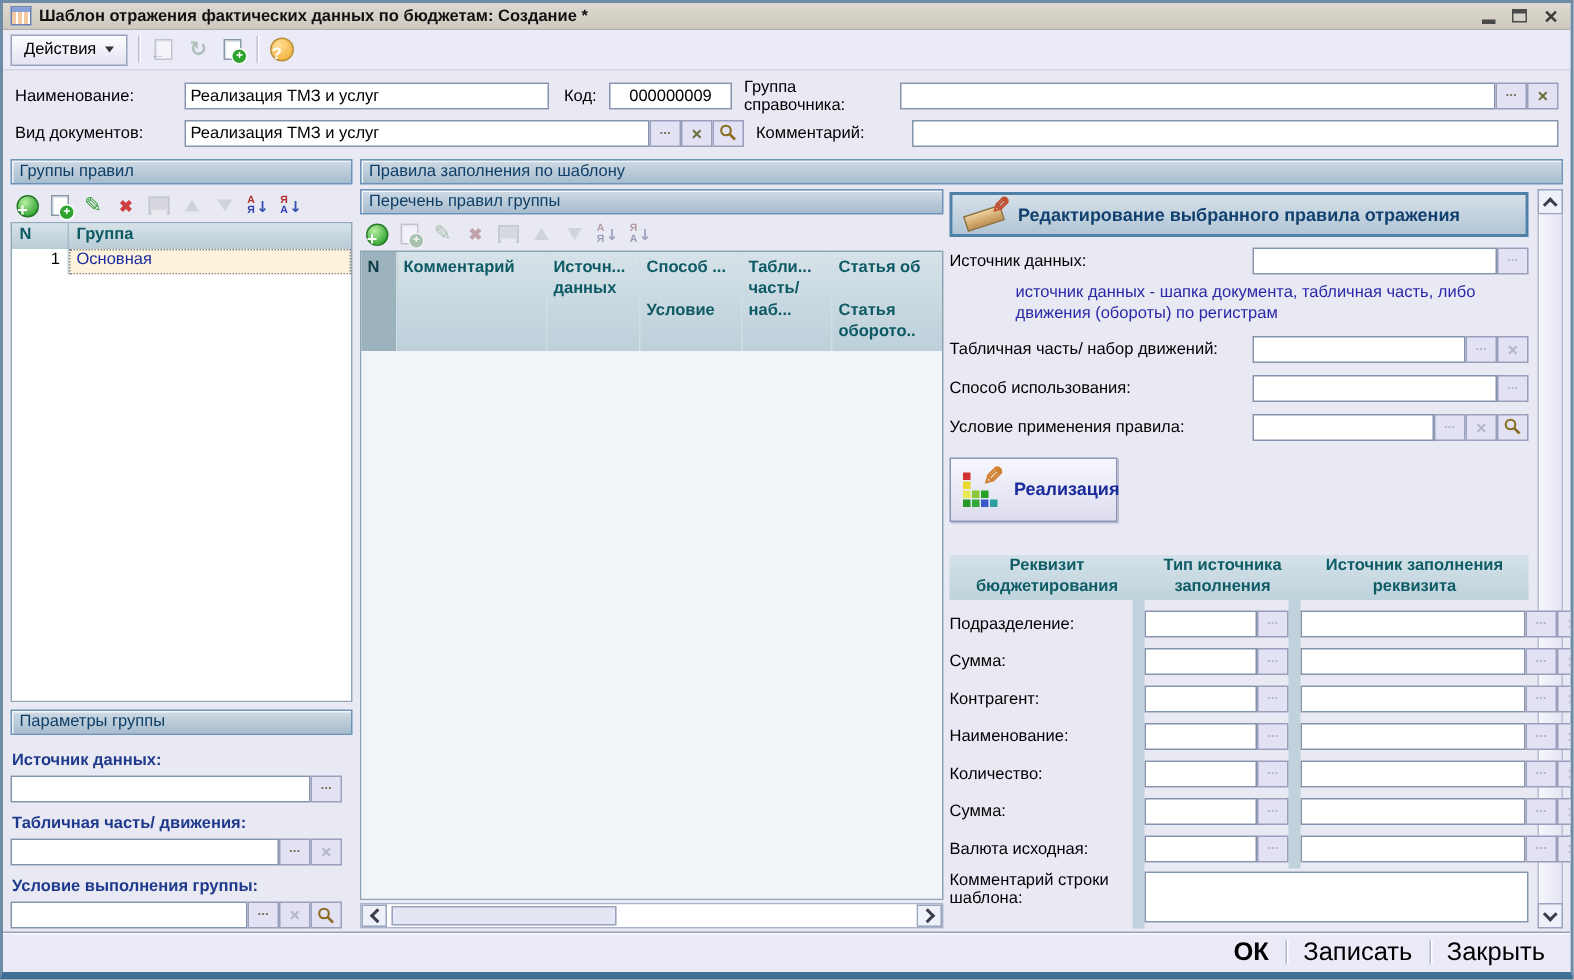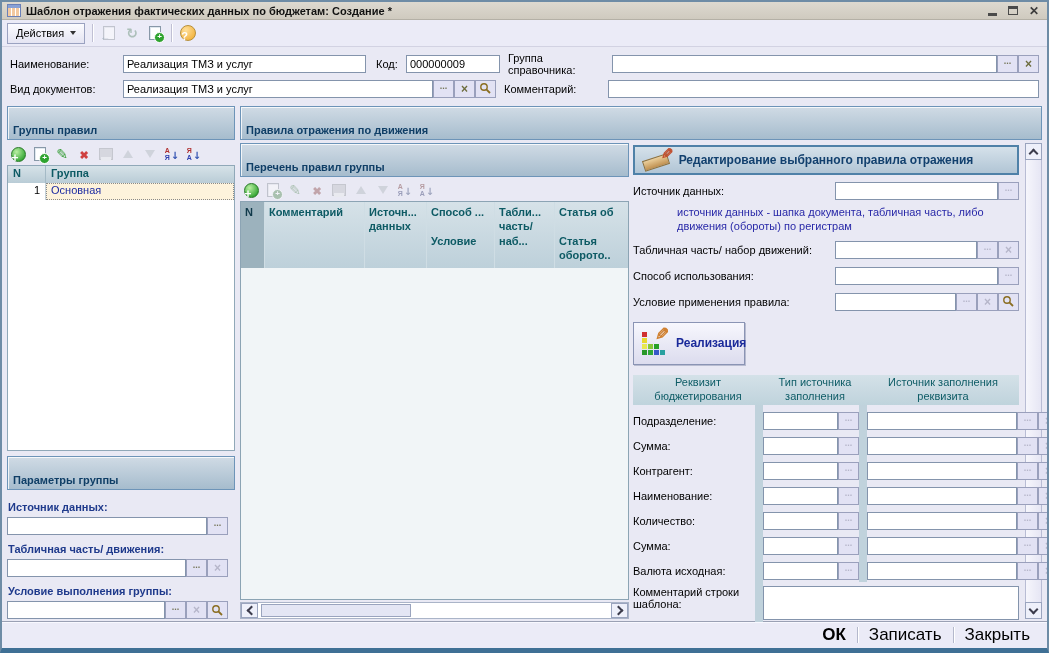--- a/index.html
+++ b/index.html
@@ -75,31 +75,31 @@
   .lab { font-size:11px; color:#000; flex:0 0 auto; }
   .l1a { width:113px; } .l1b { width:30px; margin-left:10px; } .l1c { width:104px; margin-left:8px; }
   .txt { height:18px; border:1px solid #8494ac; background:#fff; font:11px "Liberation Sans",sans-serif; padding:0 3px; color:#000; }
   .igroup { display:flex; align-items:center; height:18px; }
   .igroup .txt { flex:1; min-width:0; }
   .fbt { flex:0 0 21px; width:21px; height:18px; border:1px solid #9aa0bc; background:#e2e2f4;
     display:inline-flex; align-items:center; justify-content:center; padding:0; cursor:default; }
   .fbt.dots::before { content:"..."; font:bold 9px/6px "Liberation Sans",sans-serif; color:#76765a; position:relative; top:-3px; }
   .fbt.xx::before { content:"×"; font:bold 12px/12px "Liberation Sans",sans-serif; color:#6d6d3e; }
   .fbt.pale::before { color:#b6b6ca; }
-  .w243 { width:243px; } .w82 { width:94px; }
+  .w243 { width:243px; } .w82 { width:82px;text-align:center; }
   .g1 { flex:1; } .g373 { width:373px; }
 
   
   .main { flex:1; display:flex; padding:2px 5px 2px; gap:5px; min-height:0; }
 
   .sec-hdr {
     height:17px; flex:0 0 17px; border:1px solid #6d94b8;
     background:linear-gradient(180deg,#d0dbe5,#a6bccd);
     box-shadow:inset 1px 1px 0 rgba(255,255,255,.8);
-    color:#0f3e66; font-size:11px; font-weight:bold; line-height:15px; padding:16px 5px;
+    color:#0f3e66; font-size:11px; font-weight:normal; line-height:15px; padding:0 5px;
     white-space:nowrap; overflow:hidden;
   }
   .mini-toolbar { height:22px; flex:0 0 22px; display:flex; align-items:center; gap:4px; padding:0 2px; }
 
   
   .panel-left { width:228px; flex:0 0 228px; display:flex; flex-direction:column; min-height:0; }
   .panel-left .sec-hdr { margin-bottom:3px; }
   .gtable { flex:1; border:1px solid #90a8b8; background:#fff; display:flex; flex-direction:column; margin-bottom:5px; min-height:0; }
   .g-hdr { display:flex; height:17px; flex:0 0 17px; background:linear-gradient(#d6e2e8,#b9ccd6); font-size:11px; font-weight:bold; color:#0d5a64; }
   .gcn { width:38px; flex:0 0 38px; padding:1px 5px; border-right:1px solid #a4bac6; }
@@ -156,21 +156,21 @@
   .fill-ic { position:relative; width:26px; height:26px; flex:0 0 26px; }
   .fill-ic i { position:absolute; left:1px; bottom:1px; width:5px; height:5px; background:#d03030;
     box-shadow:0 6px 0 #e8d830, 0 12px 0 #e8e850, 0 18px 0 #289828,
       6px 12px 0 #88c838, 6px 18px 0 #30a838,
       12px 12px 0 #28a028, 12px 18px 0 #3858c8,
       18px 18px 0 #28a0a0; transform:translateY(-18px); }
   .fill-ic::after { content:"✎"; position:absolute; right:-2px; top:-6px; color:#d08030; font-size:17px; transform:scaleX(-1); }
 
   .attr { margin-top:8px; flex:1; display:flex; flex-direction:column; position:relative; min-height:0; }
   .attr-hdr { display:flex; height:30px; flex:0 0 30px; background:linear-gradient(#d4e1e8,#bfd3dc);
-    align-items:center; text-align:center; font-size:11px; font-weight:normal; color:#0e5c66; line-height:1.2; }
+    align-items:center; text-align:center; font-size:11px; font-weight:bold; color:#0e5c66; line-height:1.2;margin-top:12px; }
   .ah1 { width:130px; flex:0 0 130px; } .ah2 { width:104px; flex:0 0 104px; } .ah3 { flex:1; }
   .attr-body { position:relative; flex:1; padding-top:4px; }
   .vbar { position:absolute; top:0; width:8px; background:#c0d2dc; }
   .vbar1 { left:122px; bottom:0; }
   .vbar2 { left:226px; bottom:40px; }
   .arow { display:flex; align-items:center; height:25px; position:relative; }
   .arow .lab { width:122px; flex:0 0 122px; padding-right:4px; line-height:1.15; }
   .asp { width:8px; flex:0 0 8px; }
   .tg { width:96px; flex:0 0 96px; }
   .sg { flex:1; }
@@ -331,21 +331,21 @@
         <button class="fbt">
             <svg width="13" height="13" viewBox="0 0 13 13">
               <circle cx="5" cy="5" r="3.2" fill="none" stroke="#8a6d20" stroke-width="1.4"></circle>
               <line x1="7.6" y1="7.6" x2="11" y2="11" stroke="#8a6d20" stroke-width="1.8"></line>
             </svg>
           </button>
       </span>
     </div>
 
     <div class="panel-rules">
-      <div class="sec-hdr">Правила отражения по движения</div>
+      <div class="sec-hdr">Правила заполнения по шаблону</div>
       <div class="rules-body">
 
         <div class="list-col">
           <div class="sec-hdr">Перечень правил группы</div>
           <div class="mini-toolbar">
             <span class="ti">
                 <span class="ic-add"></span>
               </span>
             <span class="ti dis">
                 <span class="ic-page ic-copy"></span>

